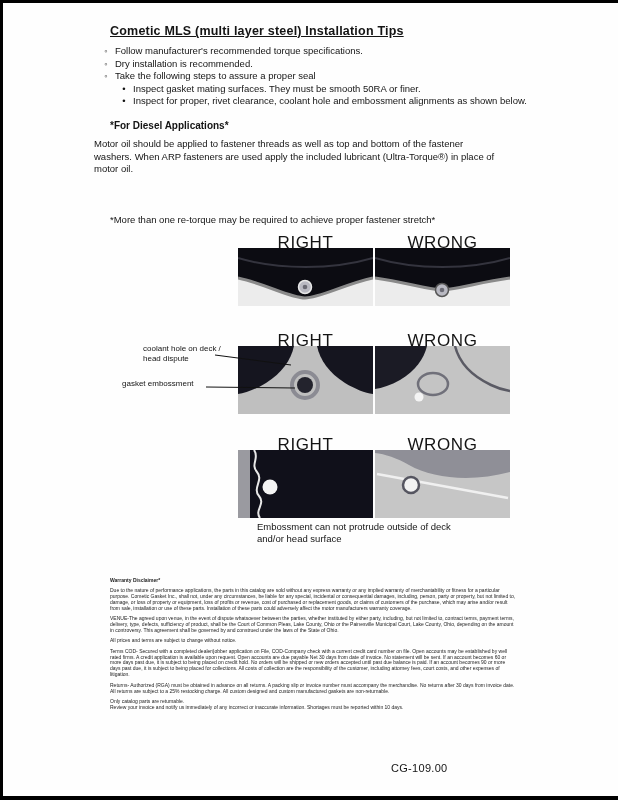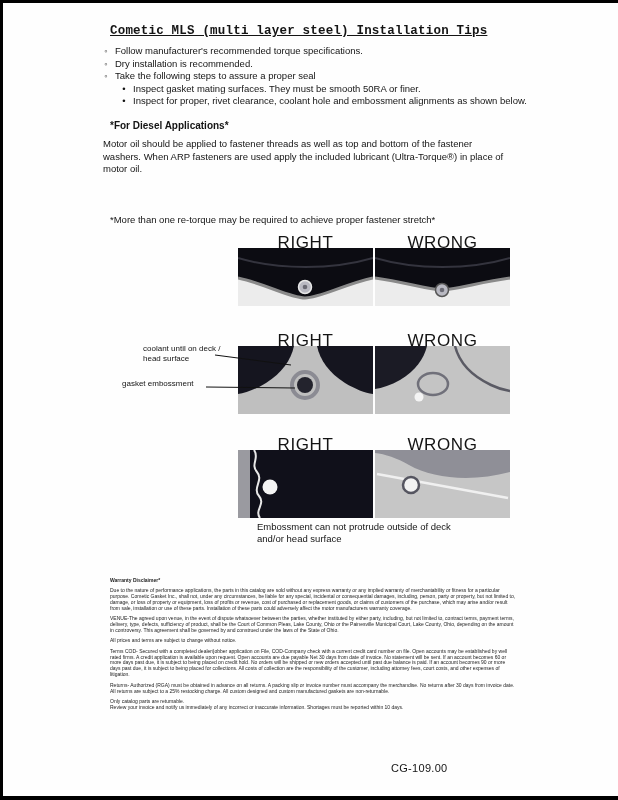--- a/index.html
+++ b/index.html
@@ -1,21 +1,21 @@
 <!DOCTYPE html>
 <html><head>
 <meta charset="utf-8">
 <style>
   html,body{margin:0;padding:0;background:#ffffff;}
   .page{position:relative;width:618px;height:800px;background:#fefefe;
     font-family:"Liberation Sans","DejaVu Sans",sans-serif;color:#141414;
     border-top:3px solid #000;border-left:3px solid #000;border-bottom:4px solid #000;
     box-sizing:border-box;overflow:hidden;}
   .abs{position:absolute;}
-  .title{font-size:12.5px;font-weight:bold;text-decoration:underline;letter-spacing:.2px;font-family:Liberation Mono, monospace;}
+  .title{font-size:12.5px;font-weight:bold;text-decoration:underline;letter-spacing:.2px;}
   .tips{font-size:9.5px;line-height:12.5px;}
   .tip-row{display:flex;gap:5px;align-items:flex-start;}
   .bullet{width:8px;text-align:center;flex:0 0 auto;}
   .sub{margin-left:18px;}
   .h2{font-size:10px;font-weight:bold;}
   .para{font-size:9.5px;line-height:12.5px;}
   .dg-label{font-size:17px;letter-spacing:.6px;text-align:center;width:135px;}
   .caption{font-size:9.5px;line-height:11.5px;}
   .callout{font-size:8px;line-height:9.5px;}
   .legal{font-size:5px;line-height:5.9px;color:#222;}
@@ -50,21 +50,21 @@
         <span>Inspect gasket mating surfaces.  They must be smooth 50RA or finer.</span>
       </div>
       <div class="tip-row">
         <span class="bullet">•</span>
         <span>Inspect for proper, rivet clearance, coolant hole and embossment alignments as shown below.</span>
       </div>
     </div>
   </div>
 
   <div class="abs h2" style="left:107px;top:117px">*For Diesel Applications*</div>
-  <div class="abs para" style="left:100px;top:135px;width:408px">Motor oil should be applied to fastener threads as well as top and bottom of the fastener washers. When ARP fasteners are used apply the included lubricant (Ultra-Torque®) in place of motor oil.</div>
+  <div class="abs para" style="left:91px;top:135px;width:408px">Motor oil should be applied to fastener threads as well as top and bottom of the fastener washers. When ARP fasteners are used apply the included lubricant (Ultra-Torque®) in place of motor oil.</div>
   <div class="abs para" style="left:107px;top:211px;width:420px">*More than one re-torque may be required to achieve proper fastener stretch*</div>
 
   <div class="abs dg-label" style="left:235px;top:230px">RIGHT</div>
   <div class="abs dg-label" style="left:372px;top:230px">WRONG</div>
 
   <div class="abs" style="left:235px;top:245px">
     <svg width="135" height="58" viewBox="0 0 135 58">
       <rect width="135" height="58" fill="#0c0c12"></rect>
       <path d="M0,10 C40,22 95,22 135,10" stroke="#34343e" stroke-width="2" fill="none"></path>
       <path d="M0,58 L0,30 C28,36 52,50 67,50 C82,50 107,36 135,30 L135,58 Z" fill="#ececec"></path>
@@ -99,21 +99,21 @@
   <div class="abs" style="left:372px;top:343px">
     <svg width="135" height="68" viewBox="0 0 135 68">
       <rect width="135" height="68" fill="#c4c4c4"></rect>
       <path d="M0,0 L52,0 C49,13 40,25 25,34 C16,39 7,42 0,43 Z" fill="#1b1b25"></path>
       <path d="M80,0 C84,16 97,30 116,39 C122,42 129,44 135,45" fill="none" stroke="#5a5a64" stroke-width="2.5"></path>
       <ellipse cx="58" cy="38" rx="15" ry="11" fill="none" stroke="#70707a" stroke-width="2.5"></ellipse>
       <circle cx="44" cy="51" r="4.5" fill="#f4f4f4"></circle>
     </svg>
   </div>
 
-  <div class="abs callout" style="left:140px;top:341px;width:78px">coolant until on deck / head surface</div>
+  <div class="abs callout" style="left:140px;top:341px;width:78px">coolant hole on deck / head dispute</div>
   <div class="abs callout" style="left:119px;top:376px;width:90px">gasket embossment</div>
   <div class="abs" style="left:128px;top:338px">
     <svg width="180" height="60" viewBox="0 0 180 60">
       <line x1="84" y1="14" x2="160" y2="24" stroke="#111" stroke-width="1"></line>
       <line x1="75" y1="46" x2="164" y2="47" stroke="#111" stroke-width="1"></line>
     </svg>
   </div>
 
 
   <div class="abs dg-label" style="left:235px;top:432px">RIGHT</div>

